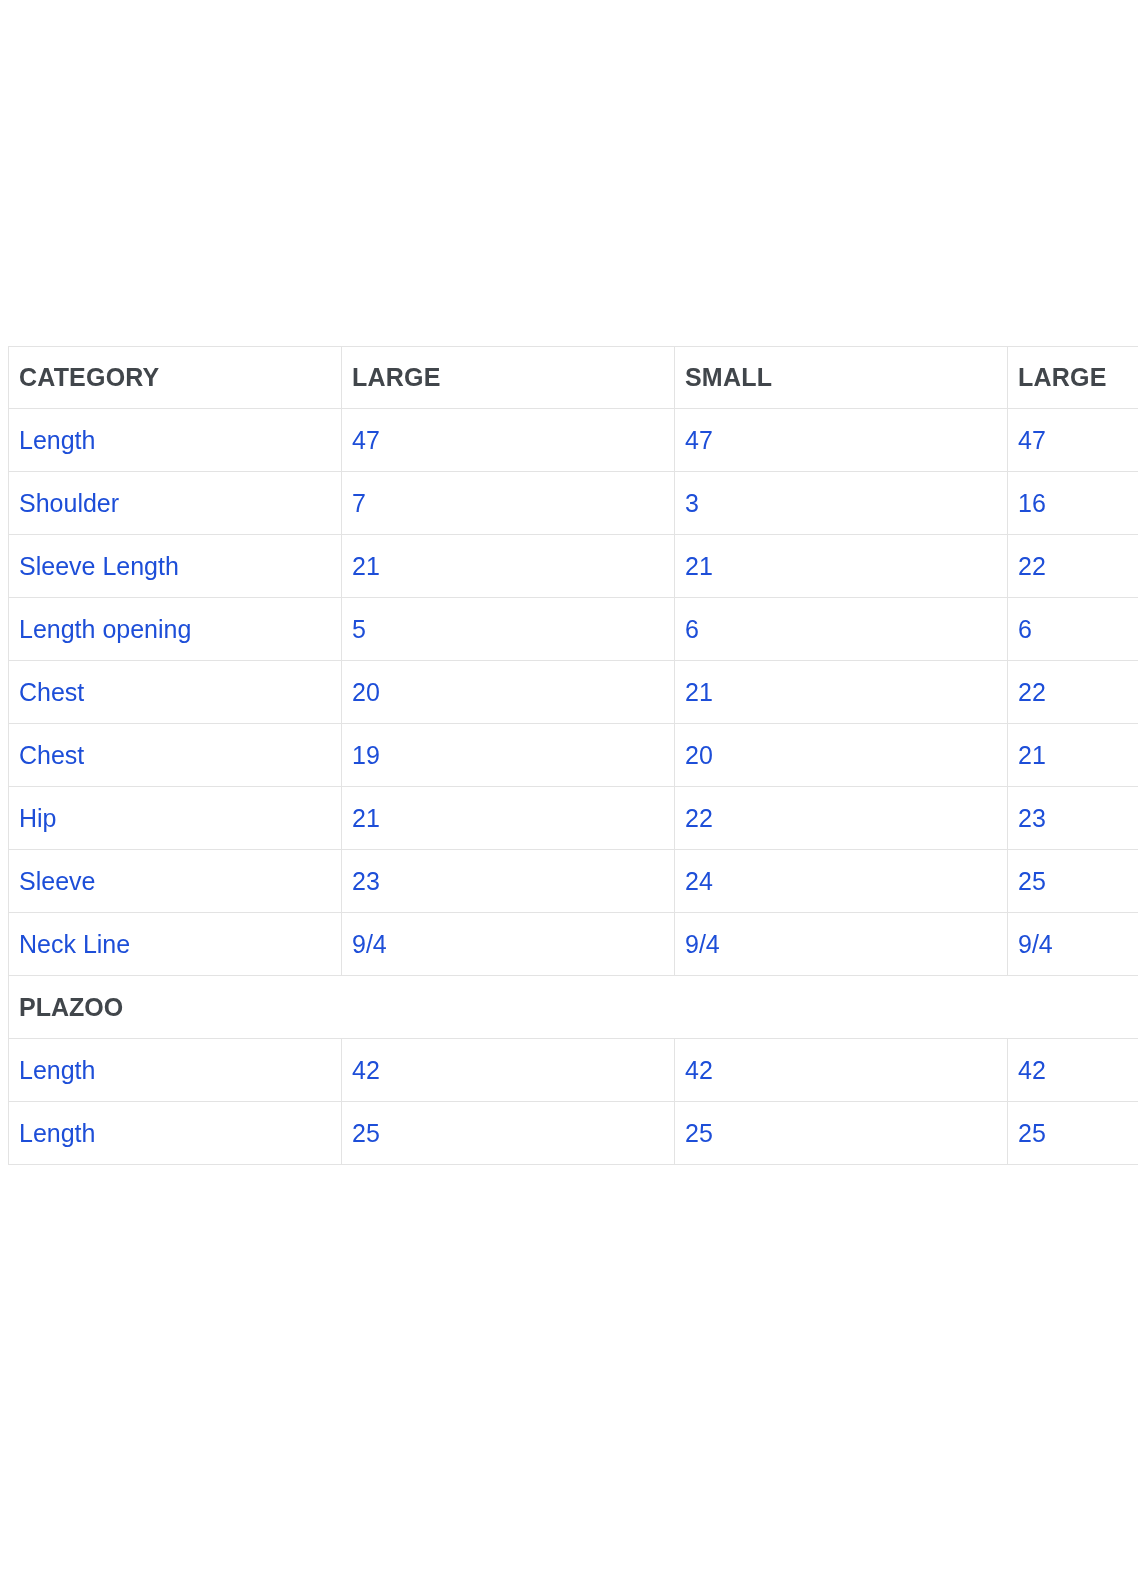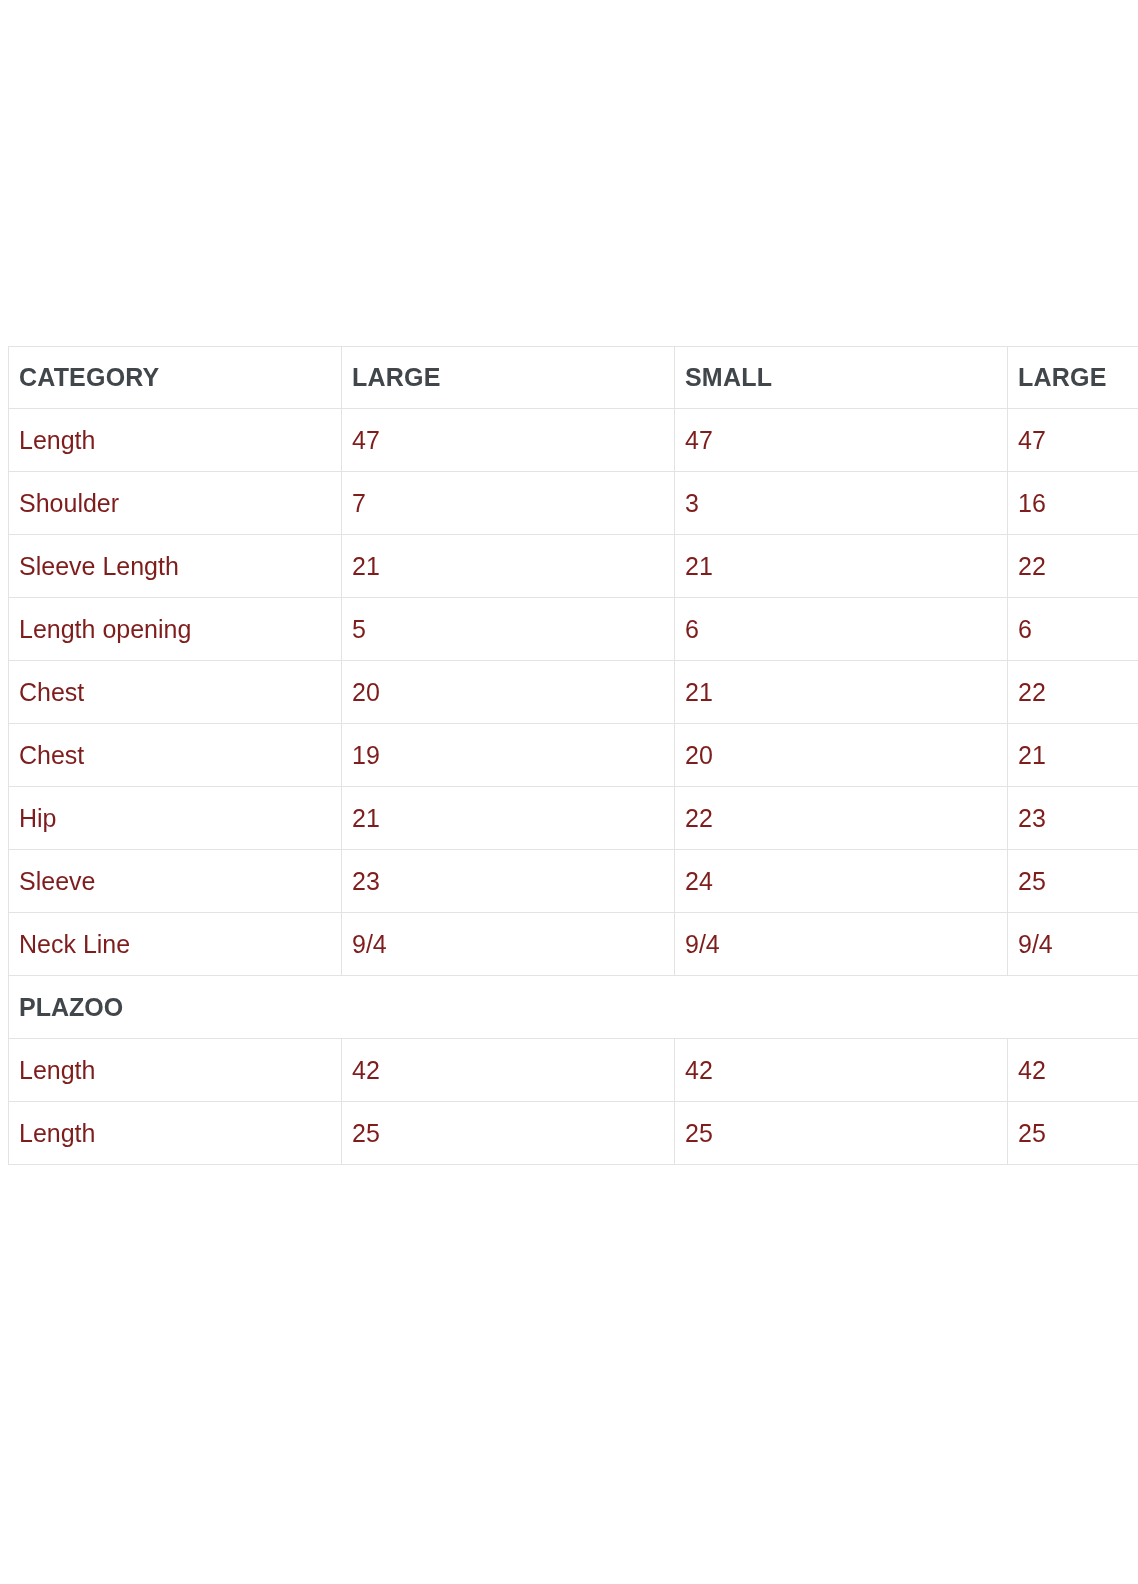--- a/index.html
+++ b/index.html
@@ -39,21 +39,21 @@
   }
   table.size-chart th {
     height: 61px;
     font-weight: 700;
     color: #41464b;
     letter-spacing: 0.2px;
   }
   table.size-chart td {
     height: 62px;
     font-weight: 400;
-    color: #7f1d1d;
+    color: #1d4ed8;
   }
   table.size-chart td.section-cell {
     font-weight: 700;
     color: #41464b;
   }
 </style>
 </head>
 <body>
 
 <div class="table-wrap">

